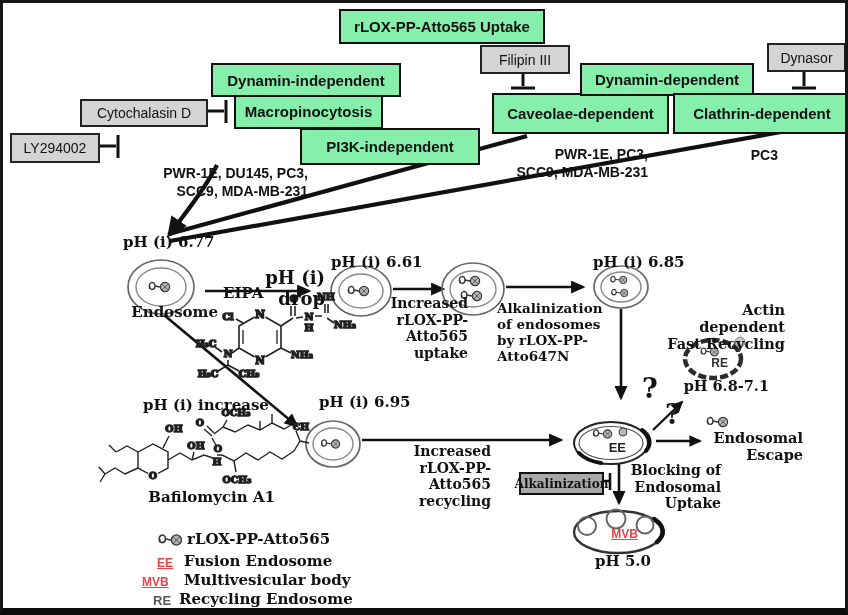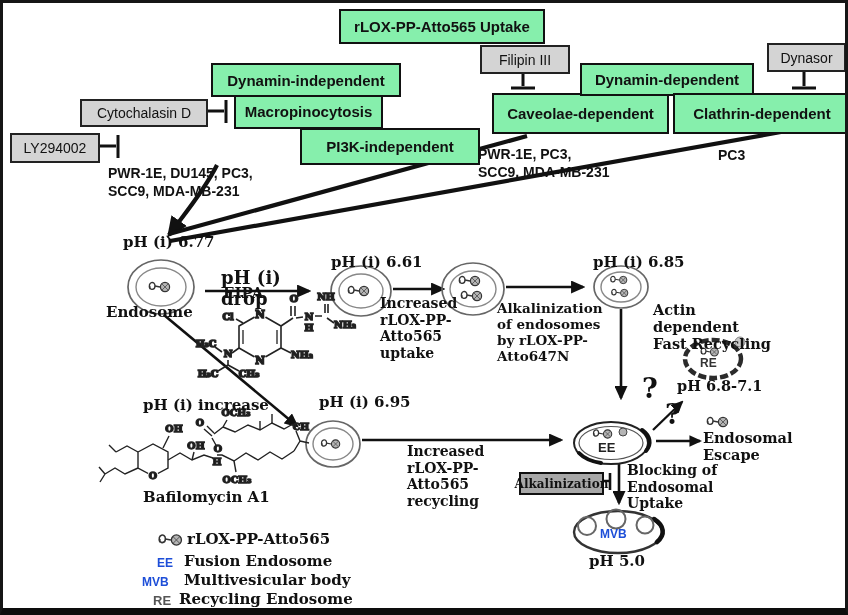--- a/index.html
+++ b/index.html
@@ -20,25 +20,25 @@
     display:flex;align-items:center;justify-content:center;font-weight:normal;white-space:nowrap;text-align:center;
   }
   .dbox{
     position:absolute;z-index:2;background:#a8a8a8;border:2px solid #111;
     display:flex;align-items:center;justify-content:center;font-weight:bold;
     font-family:"DejaVu Serif",serif;
   }
   .sans{font-weight:bold;line-height:1.25;}
   .serif{font-family:"DejaVu Serif",serif;font-weight:bold;line-height:1.18;}
   .pre{white-space:pre-line;}
-  .c{text-align:left;}
+  .c{text-align:right;}
   .q{font-family:"DejaVu Serif",serif;font-weight:bold;font-size:27px;line-height:1;}
   .at{font:bold 9.5px "DejaVu Serif",serif;fill:#111;}
   .ring-atom{font:bold 10.5px "DejaVu Serif",serif;fill:#111;}
-  .gray{color:#1d4ed8;}
+  .gray{color:#ef4444;text-decoration:underline;}
 </style>
 </head>
 <body>
 
 <div class="stage">
 
   <svg class="overlay" width="848" height="615" viewBox="0 0 848 615">
     <defs>
       <marker id="ah" markerWidth="5.5" markerHeight="5" refX="4.6" refY="2.5" orient="auto">
         <path d="M0,0 L5.5,2.5 L0,5 Z" fill="#111"></path>

